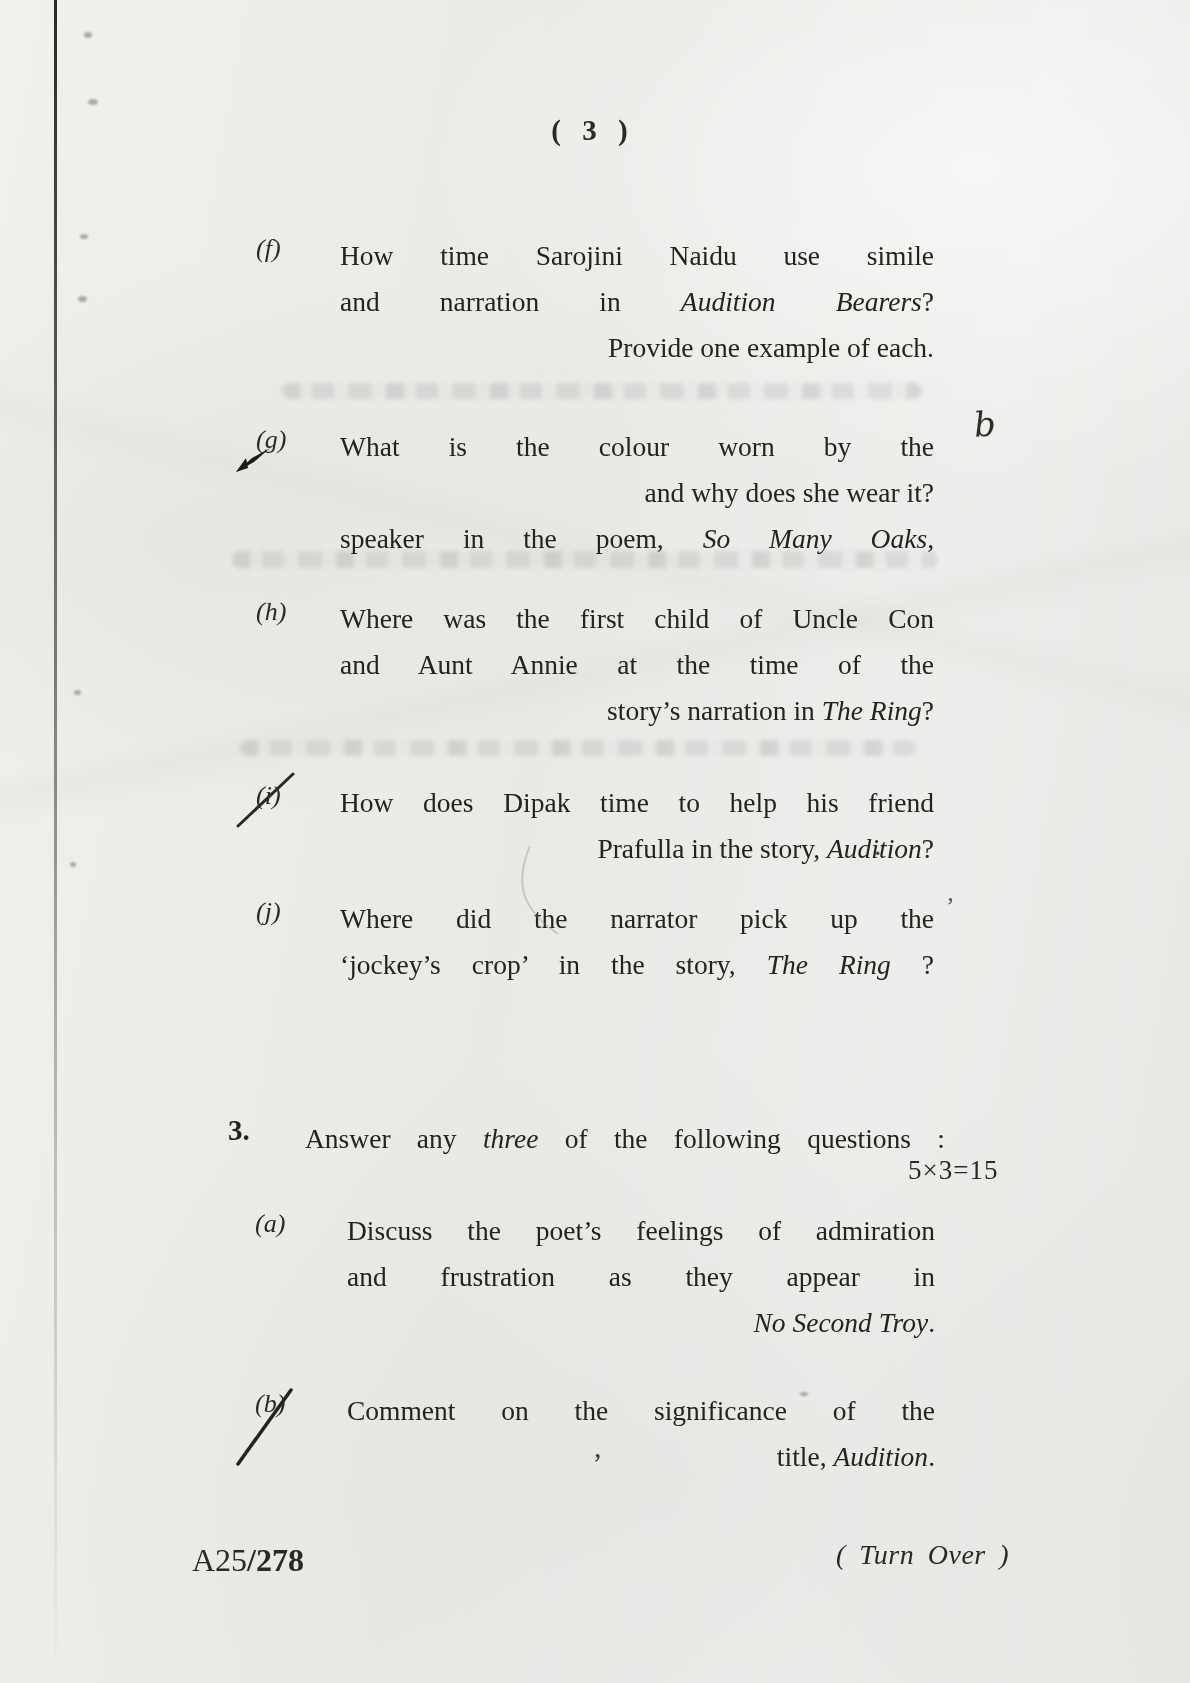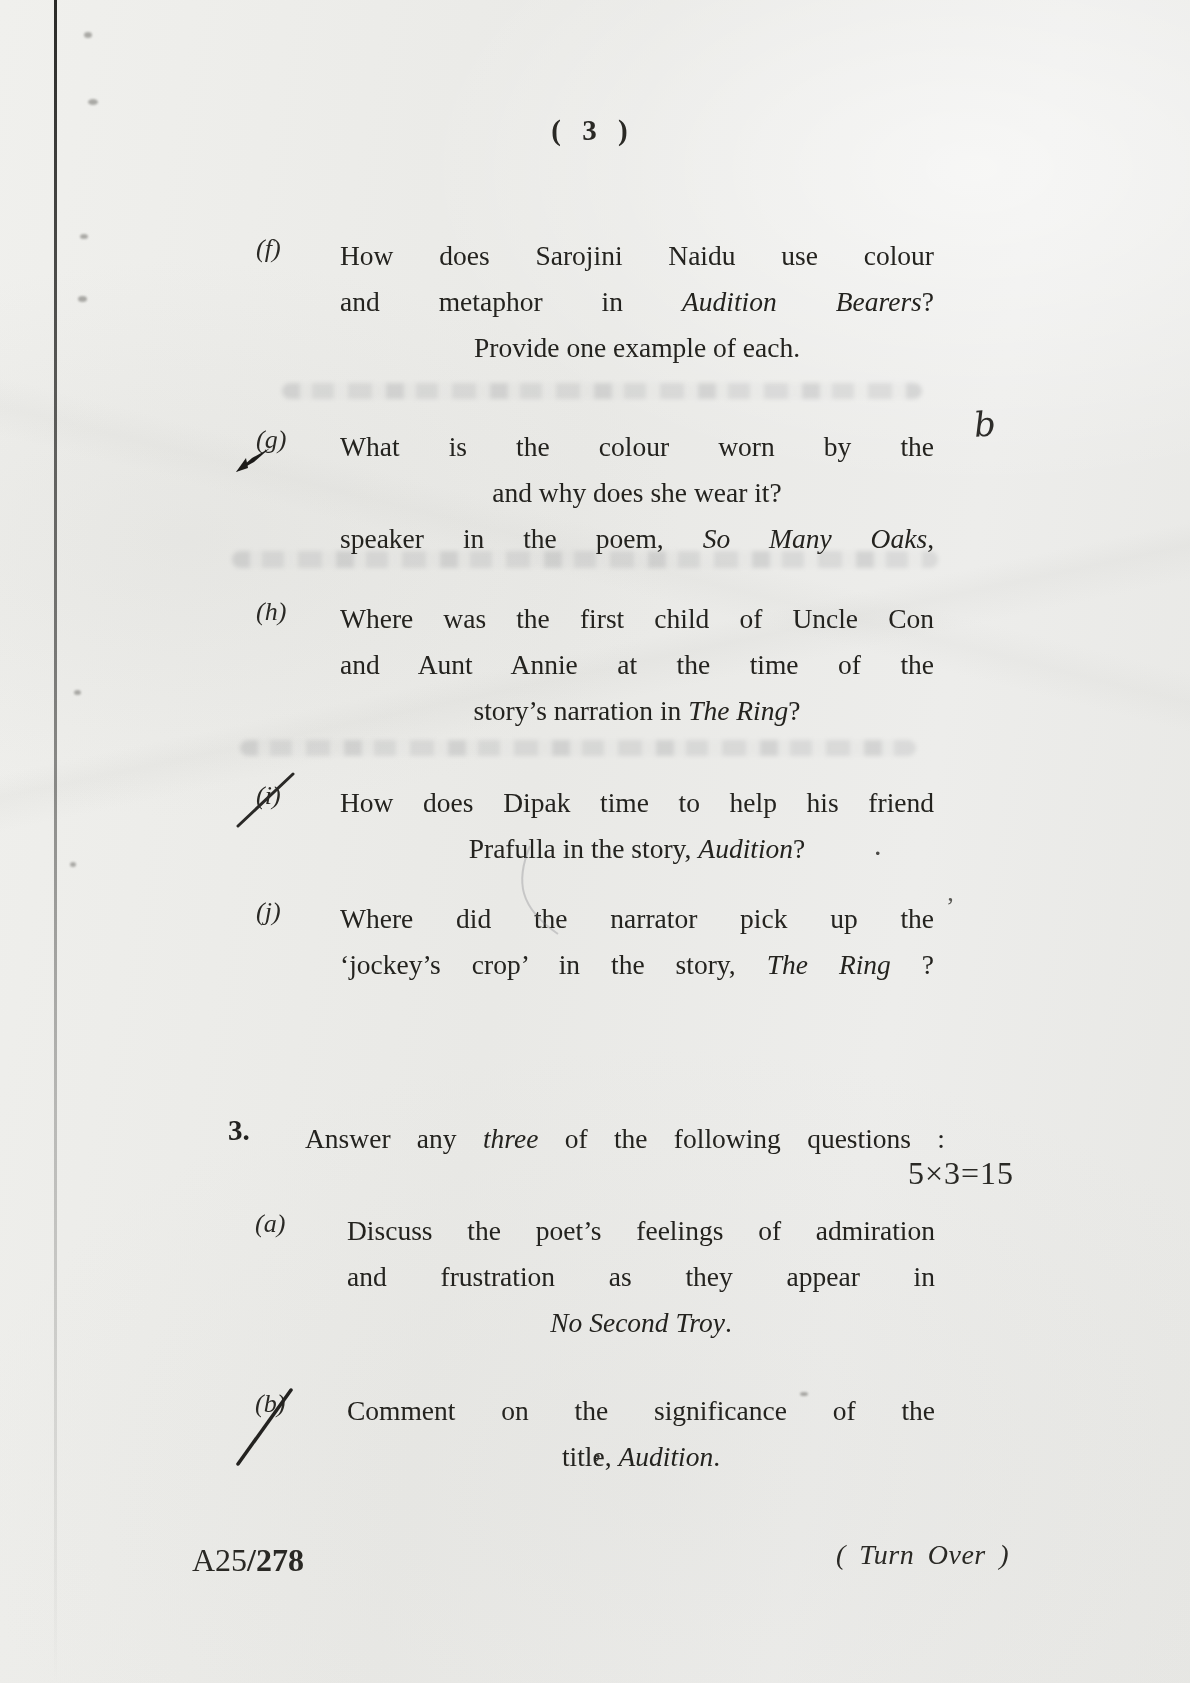--- a/index.html
+++ b/index.html
@@ -19,25 +19,25 @@
   .pageno{position:absolute;left:528px;top:114px;width:130px;text-align:center;
     font-size:29px;font-weight:600;letter-spacing:7px;color:#2a2925;}
   .q{position:absolute;font-size:27.5px;}
   .q .qlabel{position:absolute;font-style:italic;font-size:26px;color:#2a2925;}
   .qf,.qg,.qh,.qi,.qj{left:340px;width:594px;}
   .qf .qlabel,.qg .qlabel,.qh .qlabel,.qi .qlabel,.qj .qlabel{left:-84px;top:1px;width:74px;}
   .qa,.qb{left:347px;width:588px;}
   .qa .qlabel,.qb .qlabel{left:-92px;top:1px;width:78px;}
   .jline{height:46px;line-height:46px;white-space:normal;}
   .jline.full{text-align:justify;text-align-last:justify;}
-  .jline.last{text-align:center;}
+  .jline.last{text-align:right;}
   .q i, .intro i{font-style:italic;}
   .secnum{position:absolute;left:228px;top:1114px;font-size:29px;font-weight:700;color:#232220;}
   .intro{position:absolute;left:305px;top:1116px;width:640px;font-size:27.5px;}
-  .marks{position:absolute;left:908px;top:1155px;font-size:32px;letter-spacing:1px;color:#2a2925;}
+  .marks{position:absolute;left:908px;top:1155px;font-size:27px;letter-spacing:1px;color:#2a2925;}
   .footer-left{position:absolute;left:192px;top:1542px;font-size:32px;color:#2a2925;}
   .footer-left b{font-weight:700;}
   .footer-right{position:absolute;left:836px;top:1539px;font-size:28px;font-style:italic;
     word-spacing:6px;letter-spacing:.5px;color:#2a2925;}
   .ghost{position:absolute;height:16px;filter:blur(2.3px);opacity:.5;border-radius:8px;
     background:repeating-linear-gradient(90deg,
       rgba(108,110,116,.38) 0 18px, rgba(160,162,168,.10) 18px 30px,
       rgba(120,122,128,.32) 30px 52px, rgba(172,174,180,.08) 52px 66px,
       rgba(112,114,120,.30) 66px 90px, rgba(165,167,173,.10) 90px 104px);}
   .ghost1{left:282px;top:383px;width:640px;}
@@ -61,22 +61,22 @@
   <div class="scan-edge"></div>
 
   <div class="ghost ghost1"></div>
   <div class="ghost ghost2"></div>
   <div class="ghost ghost3"></div>
 
   <div class="pageno">( 3 )</div>
 
   <section class="q qf" style="top:233px">
     <span class="qlabel">(f)</span>
-    <div class="jline full"><span>How does Sarojini Naidu use colour</span></div>
-    <div class="jline full"><span>and metaphor in </span><i>Audition Bearers</i><span>?</span></div>
+    <div class="jline full"><span>How time Sarojini Naidu use simile</span></div>
+    <div class="jline full"><span>and narration in </span><i>Audition Bearers</i><span>?</span></div>
     <div class="jline last"><span>Provide one example of each.</span></div>
   </section>
 
   <section class="q qg" style="top:424px">
     <span class="qlabel">(g)</span>
     <div class="jline full"><span>What is the colour worn by the</span></div>
     <div class="jline last"><span>and why does she wear it?</span></div>
     <div class="jline full"><span>speaker in the poem, </span><i>So Many Oaks</i><span>,</span></div>
   </section>
 

